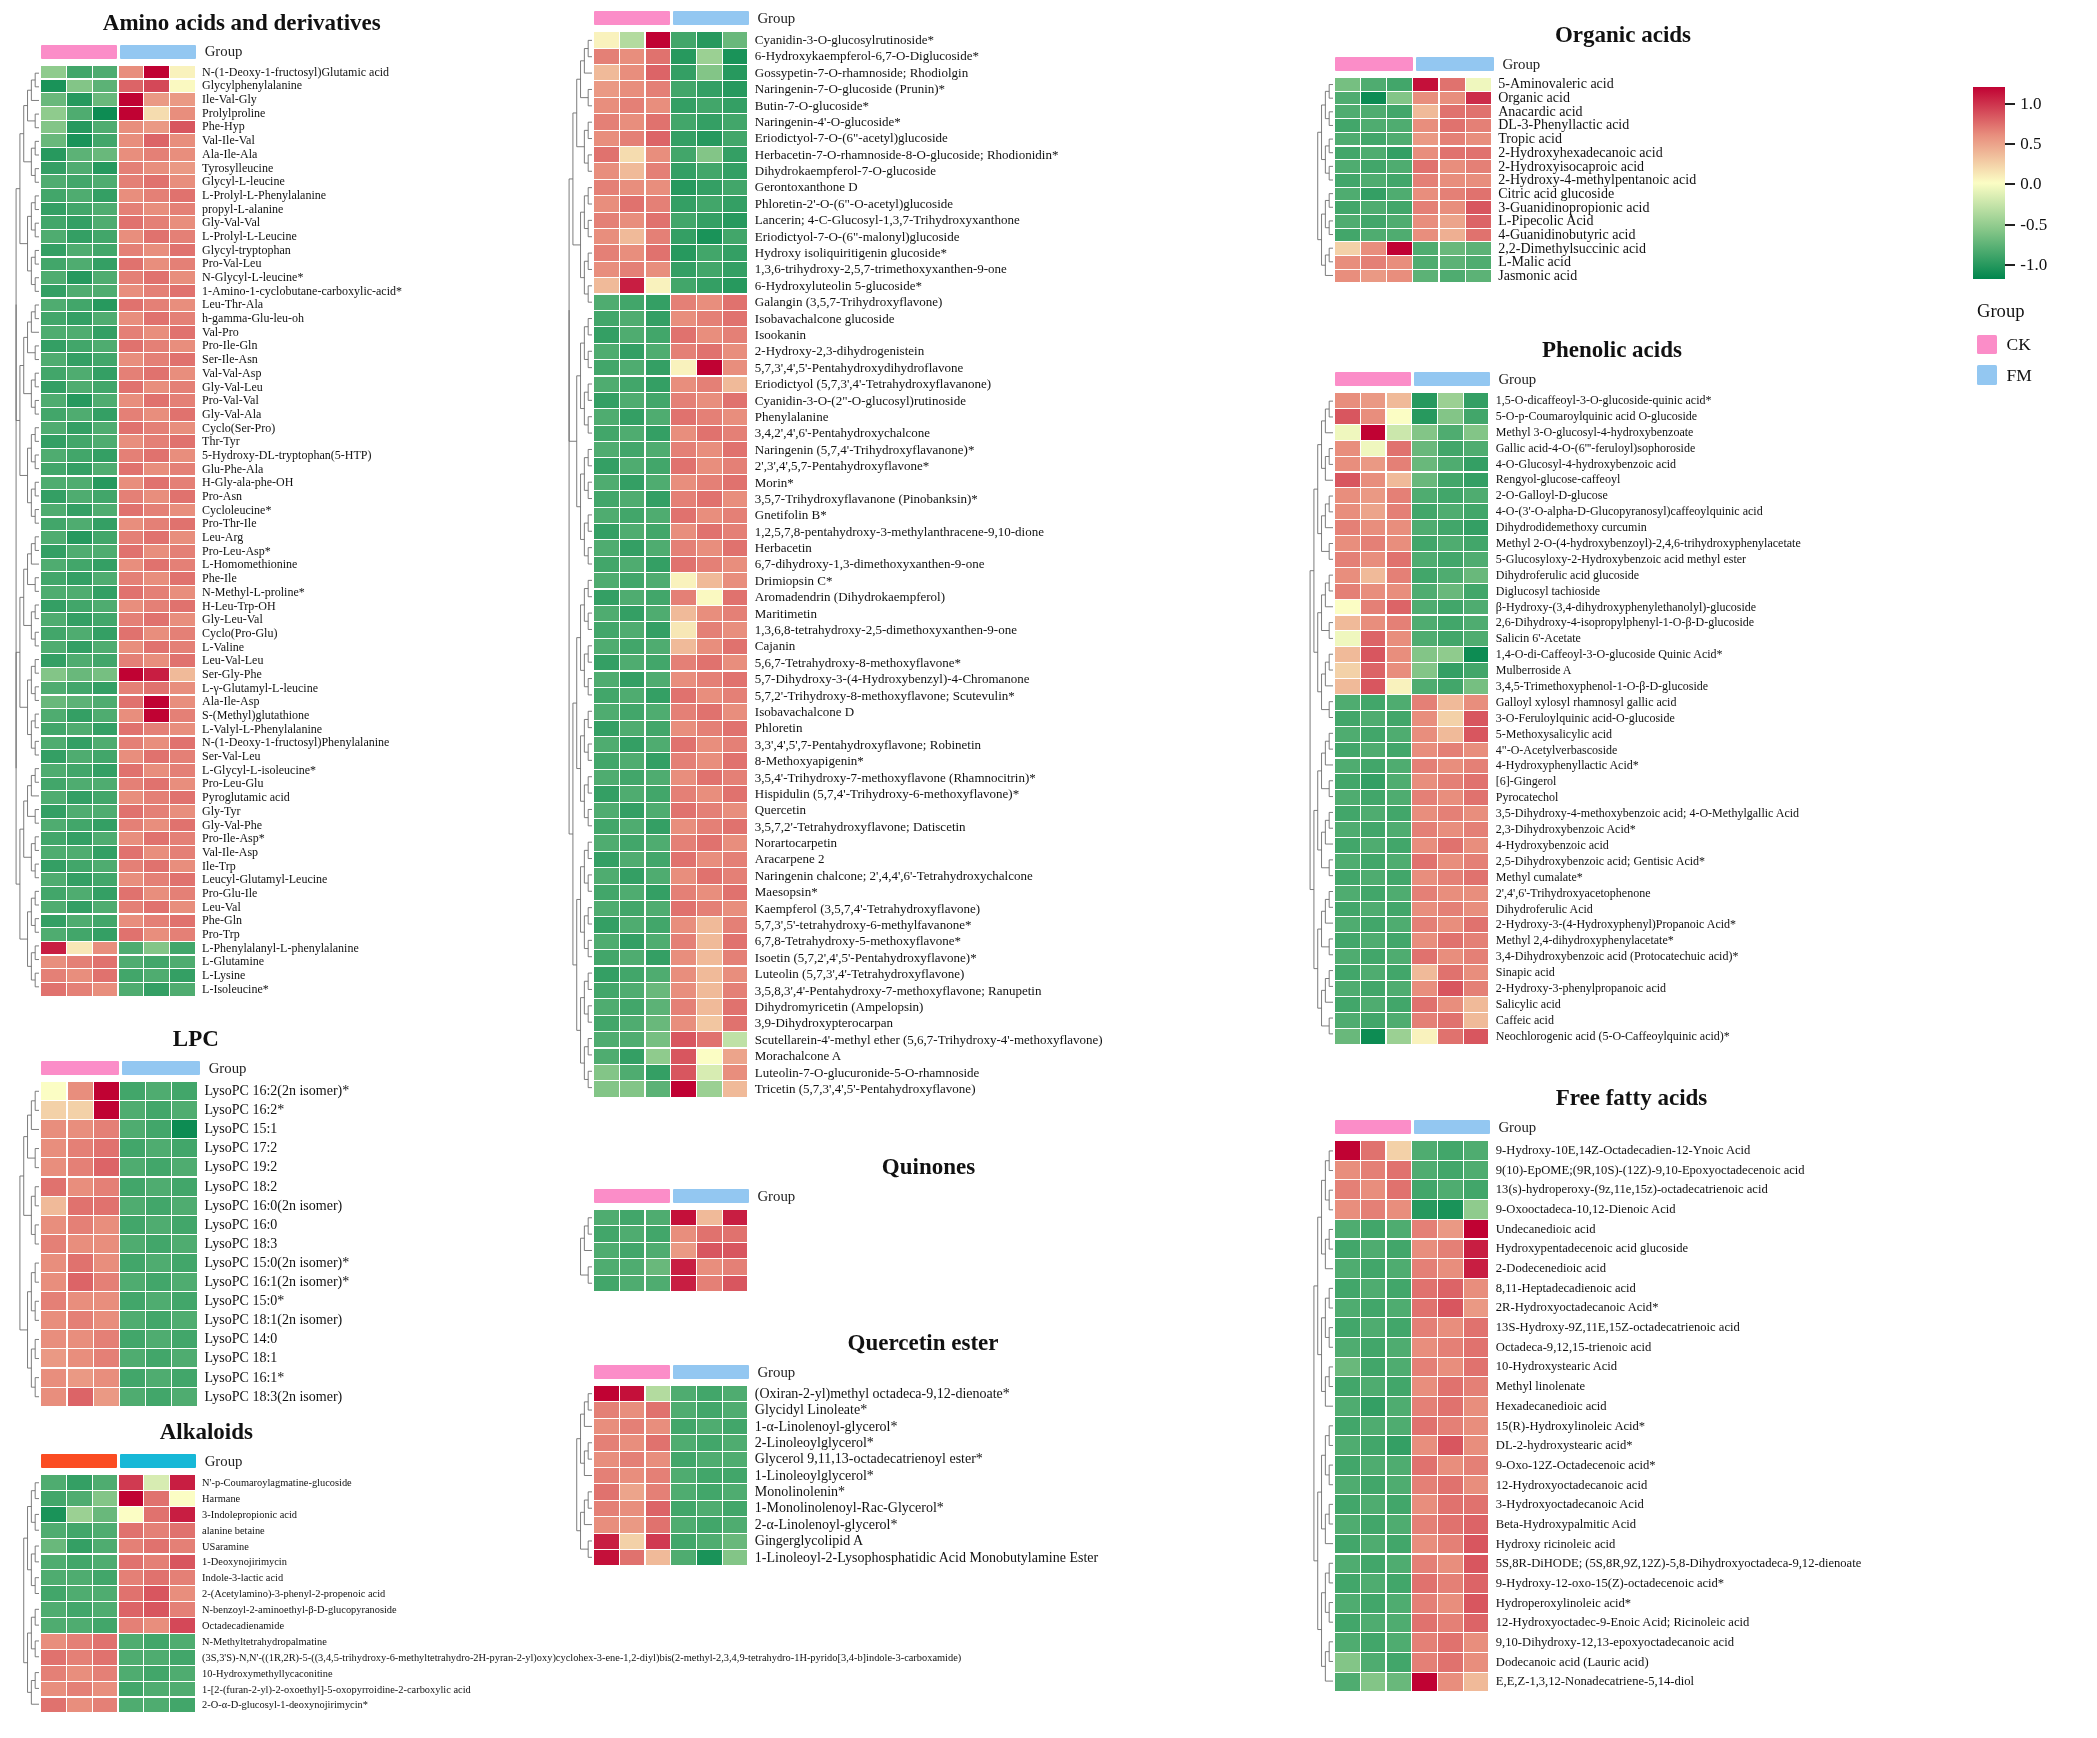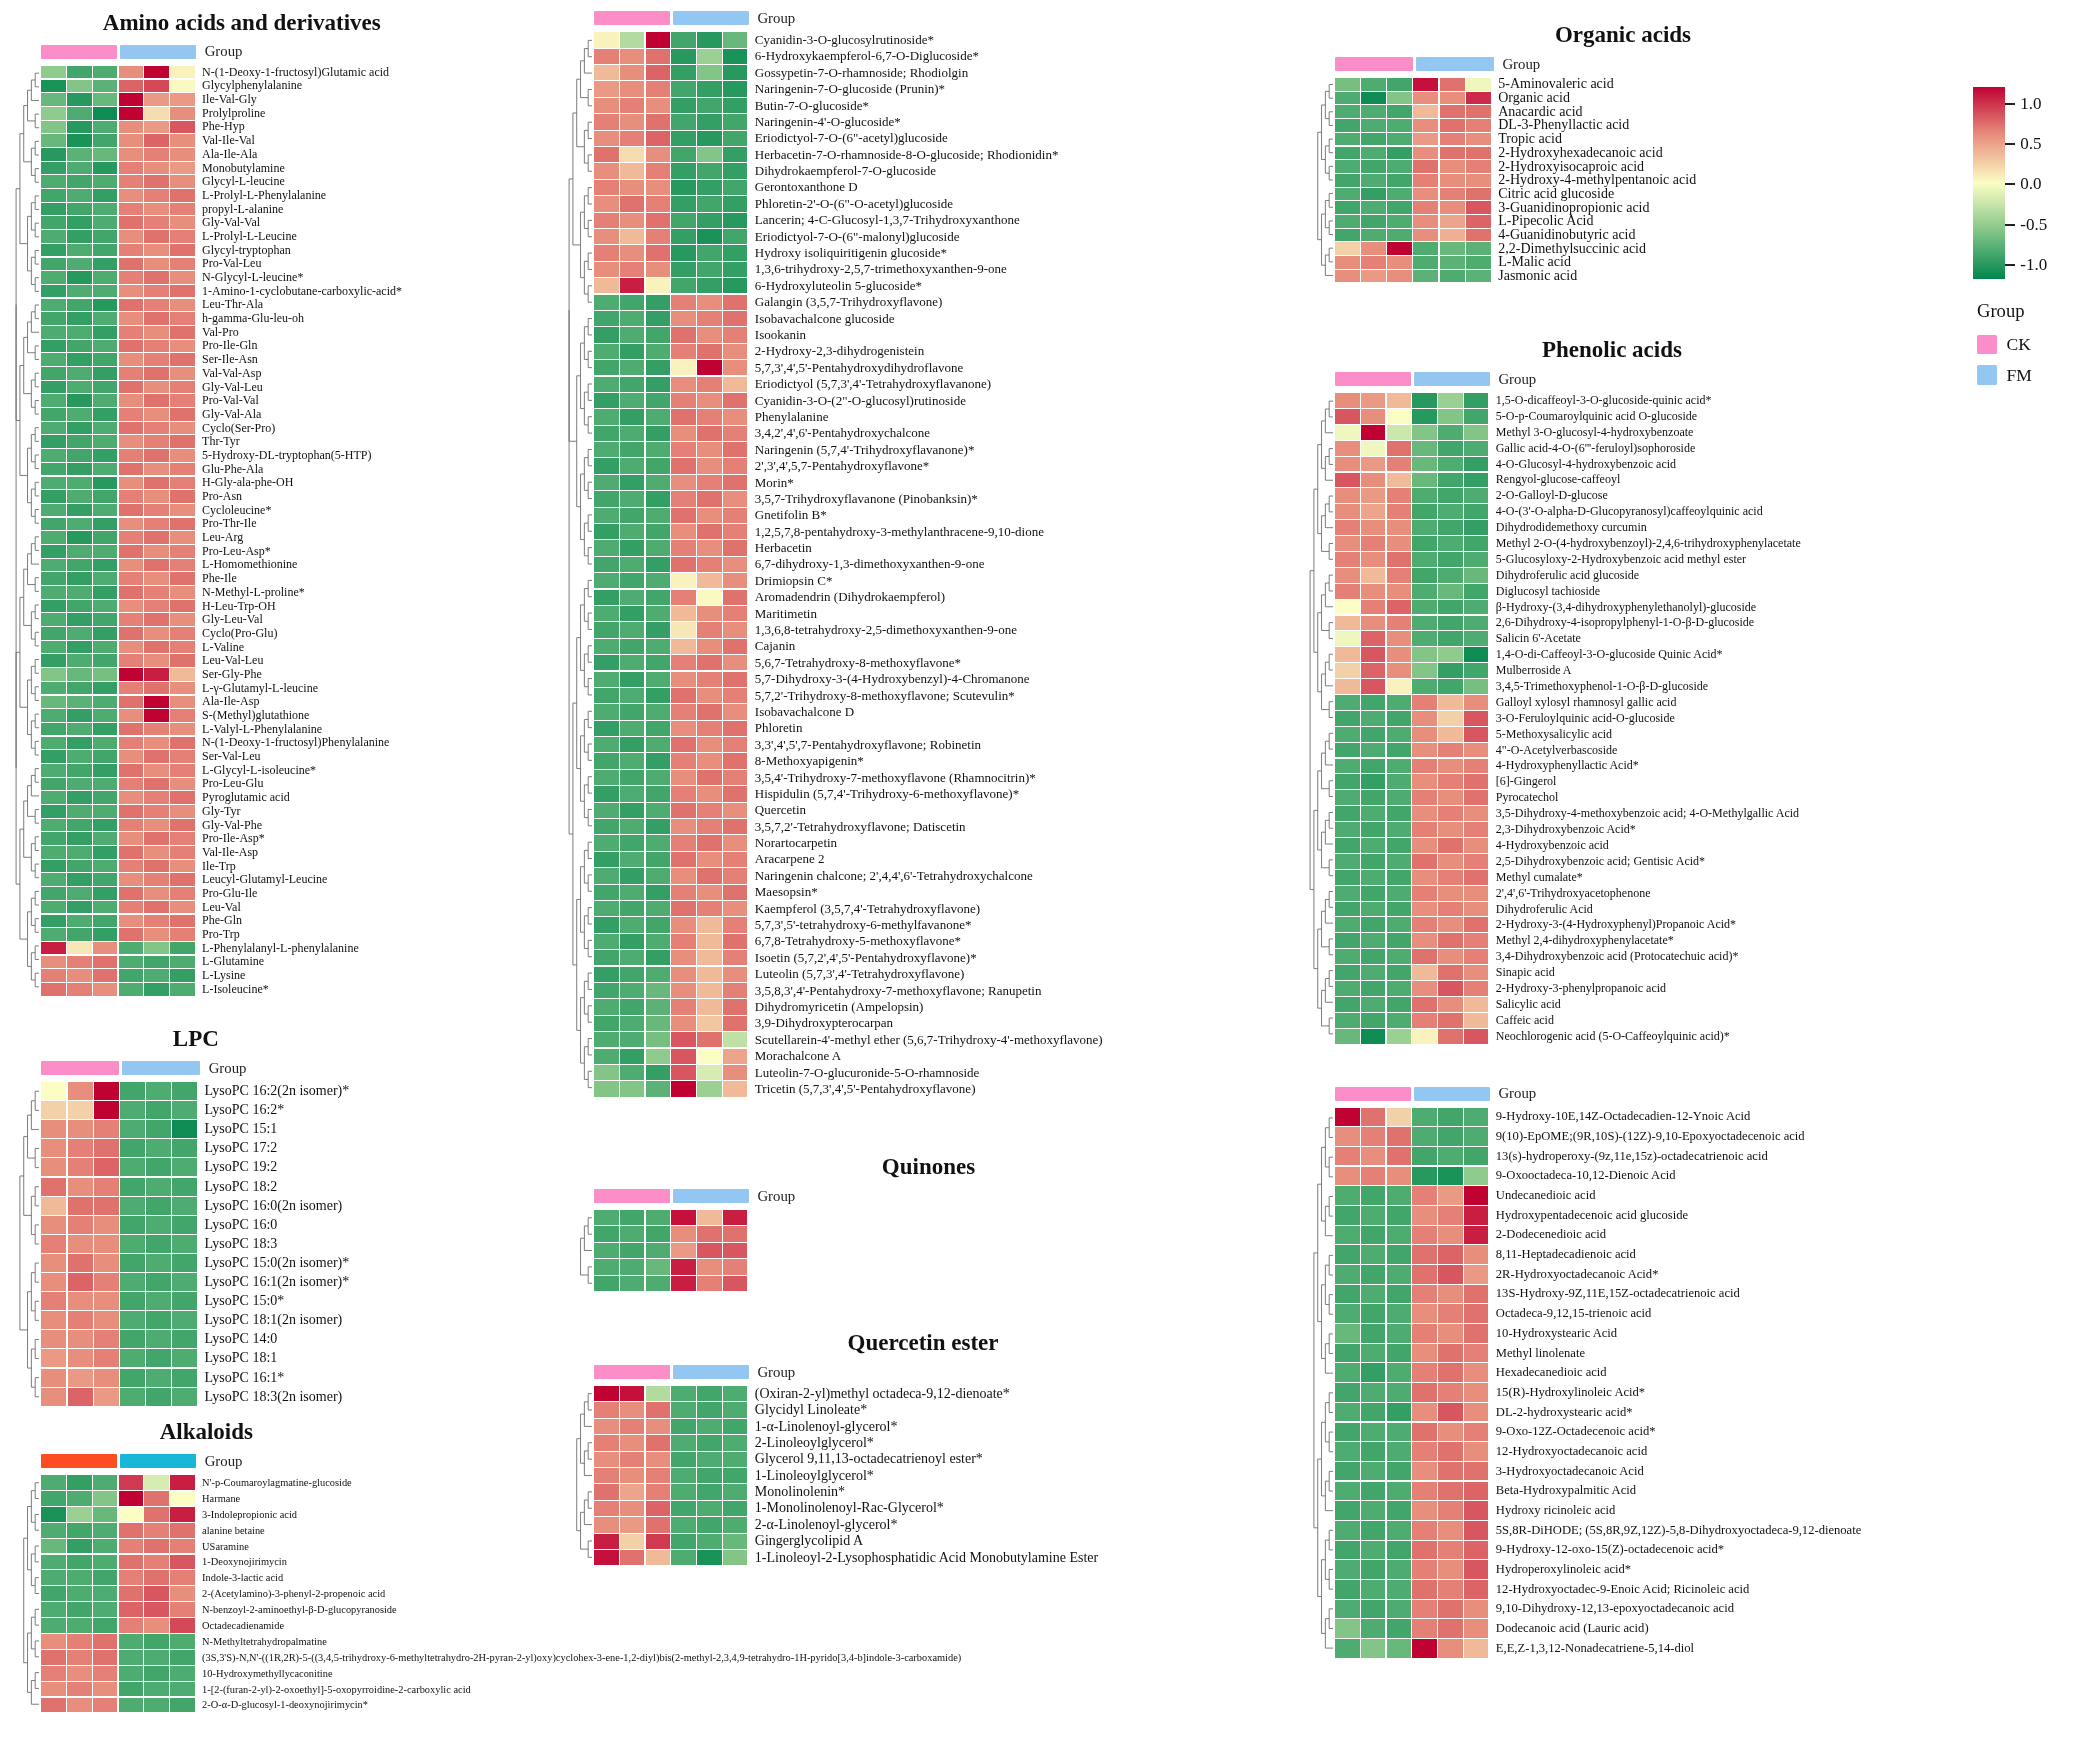--- a/index.html
+++ b/index.html
@@ -455,21 +455,21 @@
         <div class="cell" style="background: rgb(79, 172, 112);"></div>
       </div>
     <div class="hm-labels" style="grid-auto-rows: 12.6px; font-size: 12px;">
         <div class="rl">N-(1-Deoxy-1-fructosyl)Glutamic acid</div>
         <div class="rl">Glycylphenylalanine</div>
         <div class="rl">Ile-Val-Gly</div>
         <div class="rl">Prolylproline</div>
         <div class="rl">Phe-Hyp</div>
         <div class="rl">Val-Ile-Val</div>
         <div class="rl">Ala-Ile-Ala</div>
-        <div class="rl">Monobutylamine</div>
+        <div class="rl">Tyrosylleucine</div>
         <div class="rl">Glycyl-L-leucine</div>
         <div class="rl">L-Prolyl-L-Phenylalanine</div>
         <div class="rl">propyl-L-alanine</div>
         <div class="rl">Gly-Val-Val</div>
         <div class="rl">L-Prolyl-L-Leucine</div>
         <div class="rl">Glycyl-tryptophan</div>
         <div class="rl">Pro-Val-Leu</div>
         <div class="rl">N-Glycyl-L-leucine*</div>
         <div class="rl">1-Amino-1-cyclobutane-carboxylic-acid*</div>
         <div class="rl">Leu-Thr-Ala</div>
@@ -1836,20 +1836,21 @@
         <div class="rl">Sinapic acid</div>
         <div class="rl">2-Hydroxy-3-phenylpropanoic acid</div>
         <div class="rl">Salicylic acid</div>
         <div class="rl">Caffeic acid</div>
         <div class="rl">Neochlorogenic acid (5-O-Caffeoylquinic acid)*</div>
       </div>
   </div>
 </div>
 
 <div class="panel" style="left:1309px;top:1085px;">
+  <div class="p-title" style="width:645px;">Free fatty acids</div>
   <div class="gb-row" style="margin-left:26px;">
     <div class="gb">
         <span class="gb-ck" style="width: 76px; background: rgb(251, 141, 200);"></span>
         <span class="gb-fm" style="width: 76px; background: rgb(147, 199, 241);"></span>
       </div>
     <span class="gb-label">Group</span>
   </div>
   <div class="hm-row">
     <svg class="dendro" width="24" height="550" viewBox="0 0 44 1006">
         <path d="M37 17 H44 M37 53 H44 M37 17 V53 M37 89 H44 M37 125 H44 M37 89 V125 M30 35 H37 M30 107 H37 M30 35 V107 M37 161 H44 M37 197 H44 M37 161 V197 M30 179 H37 M30 233 H44 M30 179 V233 M23 71 H30 M23 206 H30 M23 71 V206 M37 269 H44 M37 305 H44 M37 269 V305 M37 341 H44 M37 377 H44 M37 341 V377 M30 287 H37 M30 359 H37 M30 287 V359 M37 413 H44 M37 449 H44 M37 413 V449 M30 431 H37 M30 485 H44 M30 431 V485 M23 323 H30 M23 458 H30 M23 323 V458 M16 138.5 H23 M16 390.5 H23 M16 138.5 V390.5 M37 521 H44 M37 557 H44 M37 521 V557 M37 593 H44 M37 629 H44 M37 593 V629 M30 539 H37 M30 611 H37 M30 539 V611 M37 665 H44 M37 701 H44 M37 665 V701 M30 683 H37 M30 737 H44 M30 683 V737 M23 575 H30 M23 710 H30 M23 575 V710 M37 773 H44 M37 809 H44 M37 773 V809 M37 845 H44 M37 881 H44 M37 845 V881 M30 791 H37 M30 863 H37 M30 791 V863 M37 917 H44 M37 953 H44 M37 917 V953 M30 935 H37 M30 989 H44 M30 935 V989 M23 827 H30 M23 962 H30 M23 827 V962 M16 642.5 H23 M16 894.5 H23 M16 642.5 V894.5 M9 264.5 H16 M9 768.5 H16 M9 264.5 V768.5" fill="none" stroke="#6a6a6a" stroke-width="1.6"></path>

